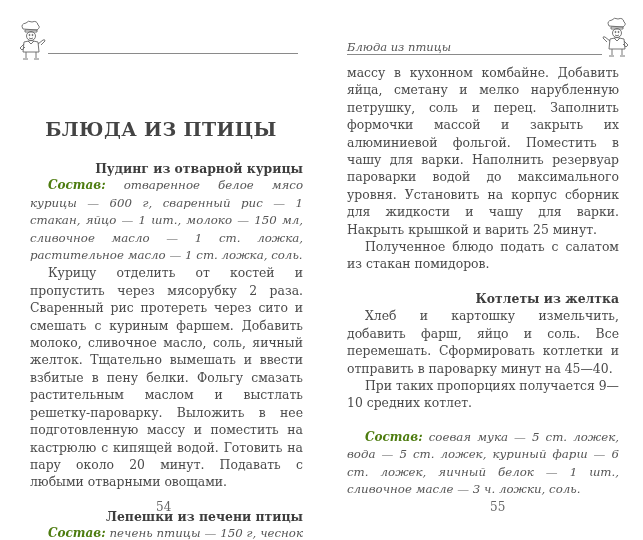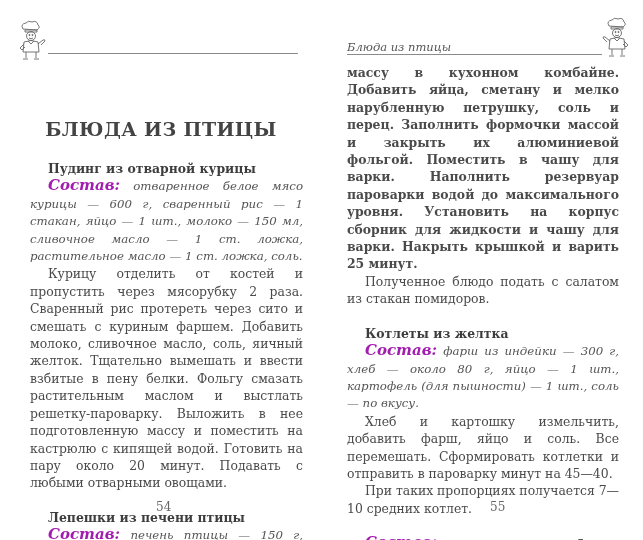--- a/index.html
+++ b/index.html
@@ -28,24 +28,24 @@
     text-align: center; font-weight: bold; font-size: 19px;
     letter-spacing: 0.4px; color: #444;
     font-family: "DejaVu Serif", serif;
   }
 
   .col { position: absolute; font-size: 12.4px; line-height: 17.4px; }
   .col-left { left: 30px; width: 273px; top: 160px; }
   .col-right { left: 25px; width: 272px; top: 64px; }
 
   .p { text-align: justify; text-indent: 18px; margin: 0; }
-  .p.noindent { text-indent: 0; font-weight: bold; }
-  .h { font-weight: bold; margin: 0; text-indent: 18px; color: #3d3d3d; }
+  .p.noindent { text-indent: 0; }
+  .h { font-weight: bold; margin: 0; text-indent: 18px; color: #3d3d3d; text-align: right; }
   .comp { margin: 0; text-indent: 18px; text-align: justify; font-style: italic; font-size: 11.8px; color: #555; }
-  .comp b { font-style: italic; font-weight: bold; color: #a21caf; font-size: 15px; }
+  .comp b { font-style: italic; font-weight: bold; color: #4d7c0f; font-size: 12px; }
   .gap { height: 17px; }
 
   .pageno {
     position: absolute; top: 500px; font-size: 12px; color: #666;
   }
 </style>
 </head>
 <body>
 
 <div class="page page-left">
@@ -100,22 +100,21 @@
       <path d="M12 32 v6 M22 32 v6"></path>
       <path d="M9 39 h5 M20 39 h5"></path>
     </svg>
   </div>
 
   <div class="col col-right">
     <p class="p noindent">массу в кухонном комбайне. Добавить яйца, сметану и мелко нарубленную петрушку, соль и перец. Заполнить формочки массой и закрыть их алюминиевой фольгой. Поместить в чашу для варки. Наполнить резервуар пароварки водой до максимального уровня. Установить на корпус сборник для жидкости и чашу для варки. Накрыть крышкой и варить 25 минут.</p>
     <p class="p">Полученное блюдо подать с салатом из стакан помидоров.</p>
     <div class="gap"></div>
     <p class="h">Котлеты из желтка</p>
-    <p class="comp"><b>Состав:</b> <span>фарш из индейки — 300 г, хлеб — около 80 г, яйцо — 1 шт., картофель (для пышности) — 1 шт., соль — по вкусу.</span></p>
     <p class="p">Хлеб и картошку измельчить, добавить фарш, яйцо и соль. Все перемешать. Сформировать котлетки и отправить в пароварку минут на 45—40.</p>
-    <p class="p">При таких пропорциях получается 7—10 средних котлет.</p>
+    <p class="p">При таких пропорциях получается 9—10 средних котлет.</p>
     <div class="gap"></div>
     <p class="comp"><b>Состав:</b> <span>соевая мука — 5 ст. ложек, вода — 5 ст. ложек, куриный фарш — 6 ст. ложек, яичный белок — 1 шт., сливочное масле — 3 ч. ложки, соль.</span></p>
 
   </div>
 
   <div class="pageno" style="left:150px;margin-left:18px;">55</div>
 </div>
 
 </body></html>

